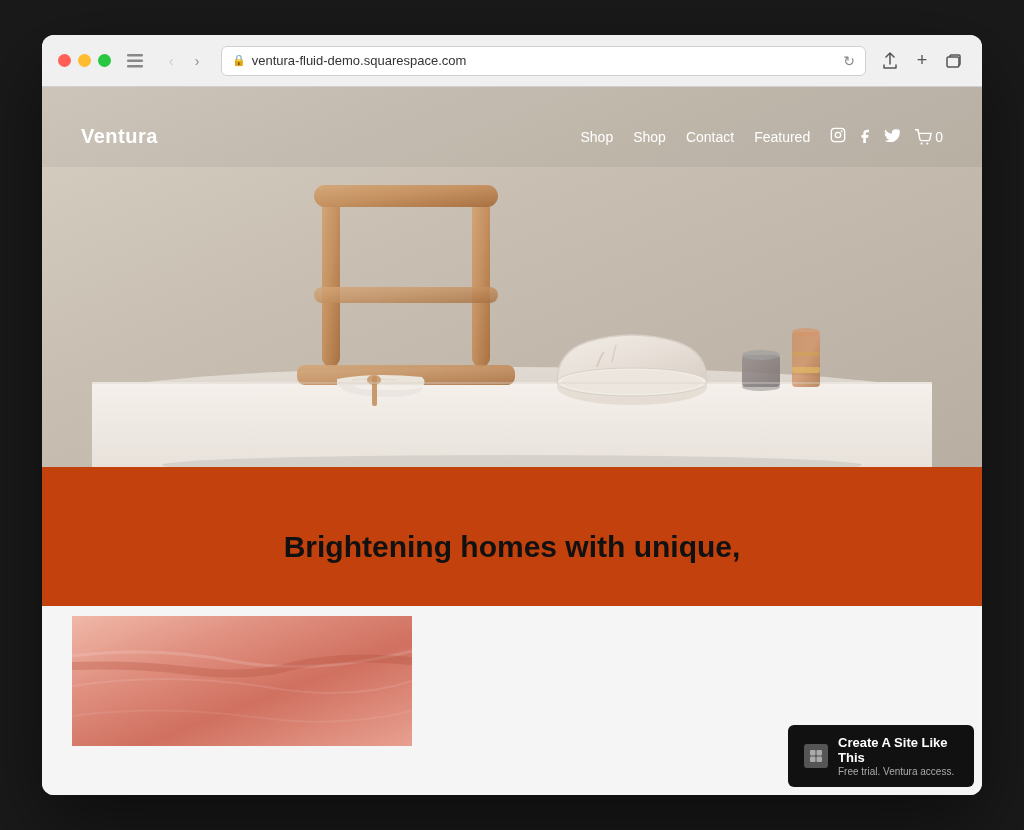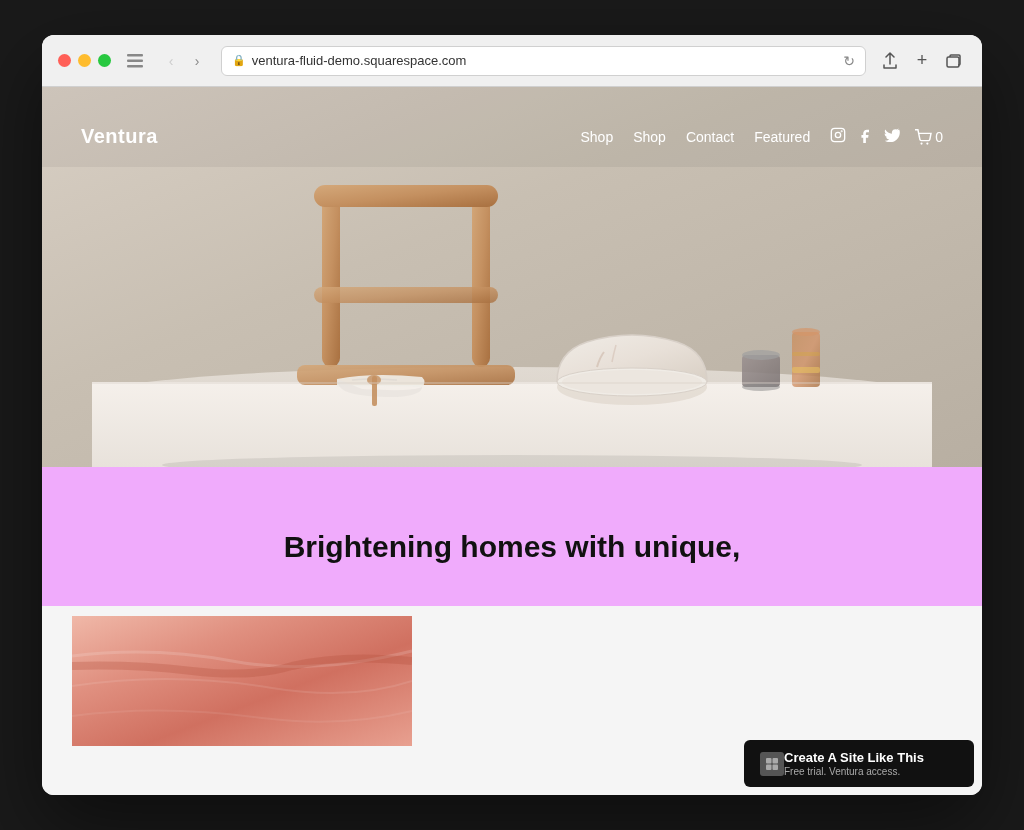--- a/index.html
+++ b/index.html
@@ -190,21 +190,21 @@
         #bba898 40%,
         #c8b8a2 60%,
         #d2c4b0 80%,
         #e0d4c2 100%
       );
       position: relative;
     }
 
     
     .white-section {
-      background: #f0abfc;
+      background: #c2410c;
       padding: 60px 30px 40px;
       text-align: center;
       flex-shrink: 0;
     }
 
     .tagline {
       font-size: 30px;
       font-weight: 800;
       color: #111;
       line-height: 1.3;
@@ -251,21 +251,22 @@
     .cta-banner {
       position: absolute;
       bottom: 8px;
       right: 8px;
       background: #111;
       color: #fff;
       border-radius: 6px;
       padding: 10px 16px;
       display: flex;
       align-items: center;
-      width: 230px;
+      gap: 10px;
+      width: 186px;
     }
 
     .cta-squarespace-icon {
       width: 24px;
       height: 24px;
       background: #555;
       border-radius: 3px;
       display: flex;
       align-items: center;
       justify-content: center;

